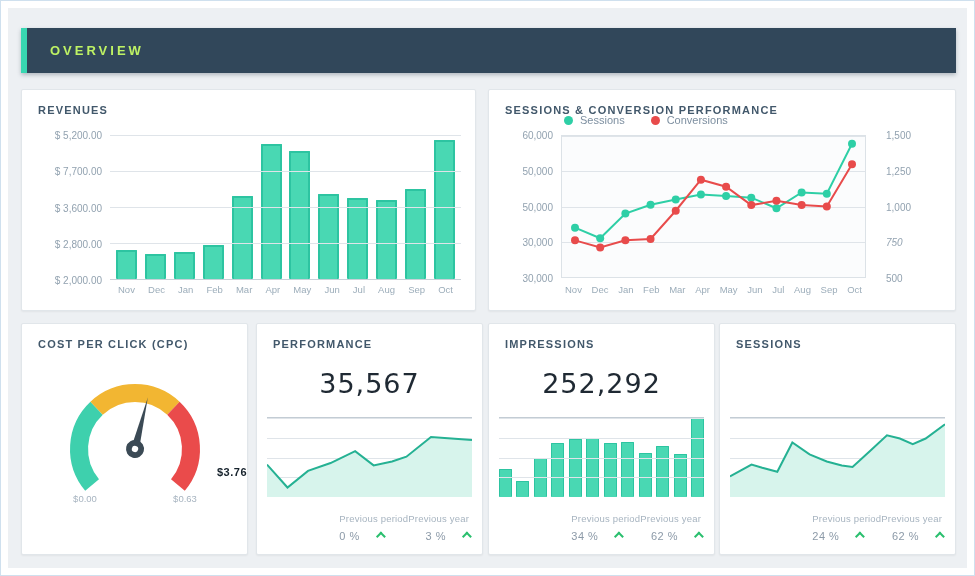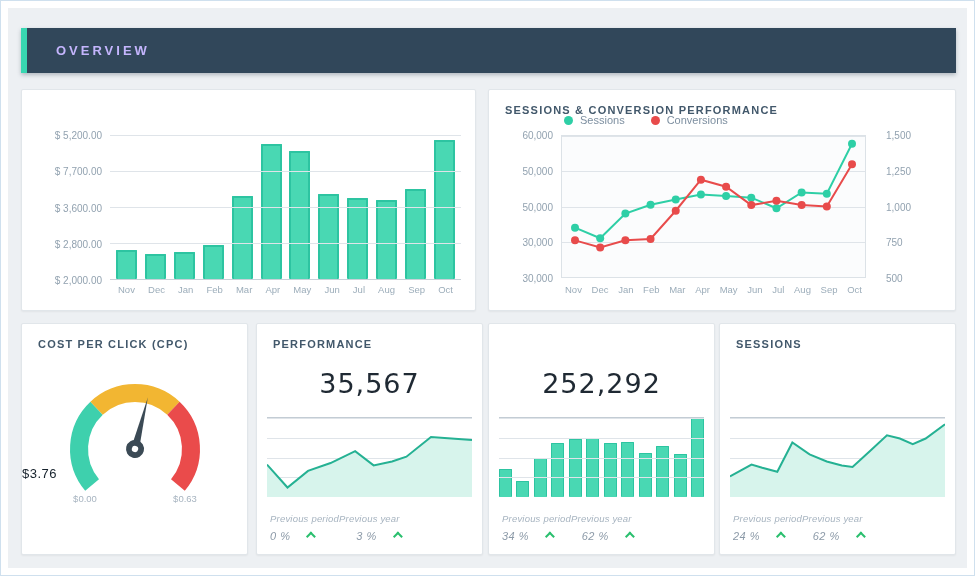--- a/index.html
+++ b/index.html
@@ -4,21 +4,21 @@
 <style>
   * { margin:0; padding:0; box-sizing:border-box; }
   html,body { background:#ffffff; }
   body { font-family:"Liberation Sans", sans-serif; }
   .page { position:relative; width:975px; height:576px; background:#ffffff; border:1px solid #cfe0ee; overflow:hidden; }
   .canvas { position:absolute; left:7px; top:7px; right:7px; bottom:7px; background:#edf0f3; }
 
   
   .topbar { position:absolute; left:20px; top:27px; width:935px; height:45px; background:#31475a;
             border-left:6px solid #38d7b1; box-shadow:0 2px 4px rgba(40,60,75,.3); }
-  .topbar h1 { color:#c4b5fd; font-size:13px; letter-spacing:3px; font-weight:bold; line-height:45px; padding-left:29px; }
+  .topbar h1 { color:#bef264; font-size:13px; letter-spacing:3px; font-weight:bold; line-height:45px; padding-left:23px; }
 
   
   .card { position:absolute; background:#ffffff; border:1px solid #e1e6ea; border-radius:2px; box-shadow:0 1px 2px rgba(0,0,0,.05); }
   .card h2 { font-size:11px; color:#42586b; letter-spacing:1.2px; padding:14px 0 0 16px; font-weight:bold; white-space:nowrap; }
   .card-revenues { left:20px; top:88px; width:455px; height:222px; }
   .card-sc       { left:487px; top:88px; width:468px; height:222px; }
   .card-cpc      { left:20px;  top:322px; width:227px; height:232px; }
   .card-trans    { left:255px; top:322px; width:227px; height:232px; }
   .card-impr     { left:487px; top:322px; width:227px; height:232px; }
   .card-sess     { left:718px; top:322px; width:237px; height:232px; }
@@ -42,53 +42,54 @@
   .sc-left-labels  { position:absolute; left:6px;  top:45px; width:58px; height:143px; }
   .sc-left-labels .alab { right:0; }
   .sc-right-labels { position:absolute; left:397px; top:45px; width:55px; height:143px; }
   .sc-right-labels .alab { left:0; }
   .sc-plot { position:absolute; left:72px; top:45px; width:305px; height:143px; background:#fbfcfd; border:1px solid #dce2e7; }
   .sc-plot svg { position:absolute; left:0; top:0; }
   .sc-months { position:absolute; left:72px; top:194px; width:305px; display:flex; justify-content:space-between; padding:0 4px; }
 
   
   .gauge-svg { position:absolute; left:28px; top:30px; }
-  .gauge-value { position:absolute; left:0; top:142px; width:100%; text-align:left; font-size:13px; font-weight:normal; color:#16222c; letter-spacing:0.5px; }
+  .gauge-value { position:absolute; left:0; top:142px; width:100%; text-align:right; font-size:11px; font-weight:bold; color:#16222c; letter-spacing:0.5px; }
   .tri { position:absolute; top:158px; width:0; height:0; border-left:5px solid transparent; border-right:5px solid transparent; border-top:7px solid #3ed0ad; }
   .tri-min { left:58px; }
   .tri-max { left:158px; border-top-color:#ea4b4b; }
   .glab { position:absolute; top:169px; font-size:9.5px; color:#a7b4c0; width:56px; text-align:center; }
   .glab-min { left:35px; }
   .glab-max { left:135px; }
 
   
   .kpi-value { position:absolute; left:0; top:44px; width:100%; text-align:center; font-size:27px; color:#1f2933; letter-spacing:1px; font-family:"DejaVu Sans","Liberation Sans",sans-serif; }
   .kpi-chart { position:absolute; left:10px; right:10px; top:93px; height:80px; border-top:1px solid #c3ccd4; }
   .kpi-chart svg { position:absolute; left:0; top:0; }
   .kpi-bars { position:absolute; left:0; right:0; top:0; bottom:0; display:flex; align-items:flex-end; justify-content:space-between; }
   .kpi-bars .bar { width:13px; background:#49d8b3; border:1.5px solid #2dc4a1; border-bottom:none; border-radius:1px; }
-  .kpi-footer { position:absolute; left:13px; right:13px; bottom:12px; display:flex; justify-content:flex-start;font-style:italic; }
+  .kpi-footer { position:absolute; left:13px; right:13px; bottom:12px; display:flex; justify-content:flex-end; }
   .fcell { display:flex; flex-direction:column; }
   .fcell.right { align-items:flex-end; }
   .flab { font-size:9.5px; color:#a7b4c0; letter-spacing:0.2px; }
   .frow { display:flex; align-items:center; gap:16px; margin-top:6px; }
   .fval { font-size:11px; color:#8c9aa8; letter-spacing:0.5px; }
   .caret { display:inline-block; width:7px; height:7px; border-top:2.5px solid #2abf6e; border-right:2.5px solid #2abf6e; transform:rotate(-45deg) translate(1px,1px); }
 </style>
 </head>
 <body>
 
 <div class="page">
   <div class="canvas"></div>
 
   <header class="topbar">
     <h1>OVERVIEW</h1>
   </header>
 
   <section class="card card-revenues">
+    <h2>REVENUES</h2>
     <div class="rev-ylabels" id="rev-ylabels">
         <div class="alab" style="top: 0%;">$ 5,200.00</div>
         <div class="alab" style="top: 25%;">$ 7,700.00</div>
         <div class="alab" style="top: 50%;">$ 3,600.00</div>
         <div class="alab" style="top: 75%;">$ 2,800.00</div>
         <div class="alab" style="top: 100%;">$ 2,000.00</div>
       </div>
     <div class="rev-plot" id="rev-plot">
       <div class="rev-bars" id="rev-bars">
           <div class="bar" style="height: 20.3125%;"></div>
@@ -141,21 +142,21 @@
         <div class="alab" style="top: 0%;">60,000</div>
         <div class="alab" style="top: 25%;">50,000</div>
         <div class="alab" style="top: 50%;">50,000</div>
         <div class="alab" style="top: 75%;">30,000</div>
         <div class="alab" style="top: 100%;">30,000</div>
       </div>
     <div class="sc-right-labels" id="sc-right-labels">
         <div class="alab" style="top: 0%;">1,500</div>
         <div class="alab" style="top: 25%;">1,250</div>
         <div class="alab" style="top: 50%;">1,000</div>
-        <div class="alab" style="top: 75%;">750</div>
+        <div class="alab" style="top: 75%; font-style: italic;">750</div>
         <div class="alab" style="top: 100%;">500</div>
       </div>
     <div class="sc-plot" id="sc-plot">
         <div class="gline" style="top: 0%;"></div>
         <div class="gline" style="top: 25%;"></div>
         <div class="gline" style="top: 50%;"></div>
         <div class="gline" style="top: 75%;"></div>
         <svg width="303" height="141">
           <polyline points="13,91.65 38.18181818181819,102.225 63.36363636363637,77.55000000000001 88.54545454545455,68.7375 113.72727272727273,63.45 138.9090909090909,58.515 164.0909090909091,59.925 189.27272727272728,61.6875 214.45454545454547,72.26249999999999 239.63636363636363,56.400000000000006 264.8181818181818,57.809999999999995 290,7.755" fill="none" stroke="#2ecfa6" stroke-width="2"></polyline>
           <polyline points="13,104.34 38.18181818181819,111.39 63.36363636363637,104.34 88.54545454545455,102.92999999999999 113.72727272727273,74.73 138.9090909090909,43.71 164.0909090909091,50.76 189.27272727272728,69.09 214.45454545454547,64.86 239.63636363636363,69.09 264.8181818181818,70.5 290,28.200000000000003" fill="none" stroke="#e84b4b" stroke-width="2"></polyline>
@@ -245,20 +246,21 @@
         <span class="flab">Previous year</span>
         <span class="frow">
             <span class="fval">3 %</span>
             <span class="caret"></span>
           </span>
       </div>
     </div>
   </section>
 
   <section class="card card-impr">
+    <h2>IMPRESSIONS</h2>
     <div class="kpi-value">252,292</div>
     <div class="kpi-chart" id="impr-chart">
       <div class="kpi-bars" id="impr-bars">
           <div class="bar" style="height: 35%;"></div>
           <div class="bar" style="height: 20%;"></div>
           <div class="bar" style="height: 50%;"></div>
           <div class="bar" style="height: 68%;"></div>
           <div class="bar" style="height: 73%;"></div>
           <div class="bar" style="height: 75%;"></div>
           <div class="bar" style="height: 68%;"></div>

